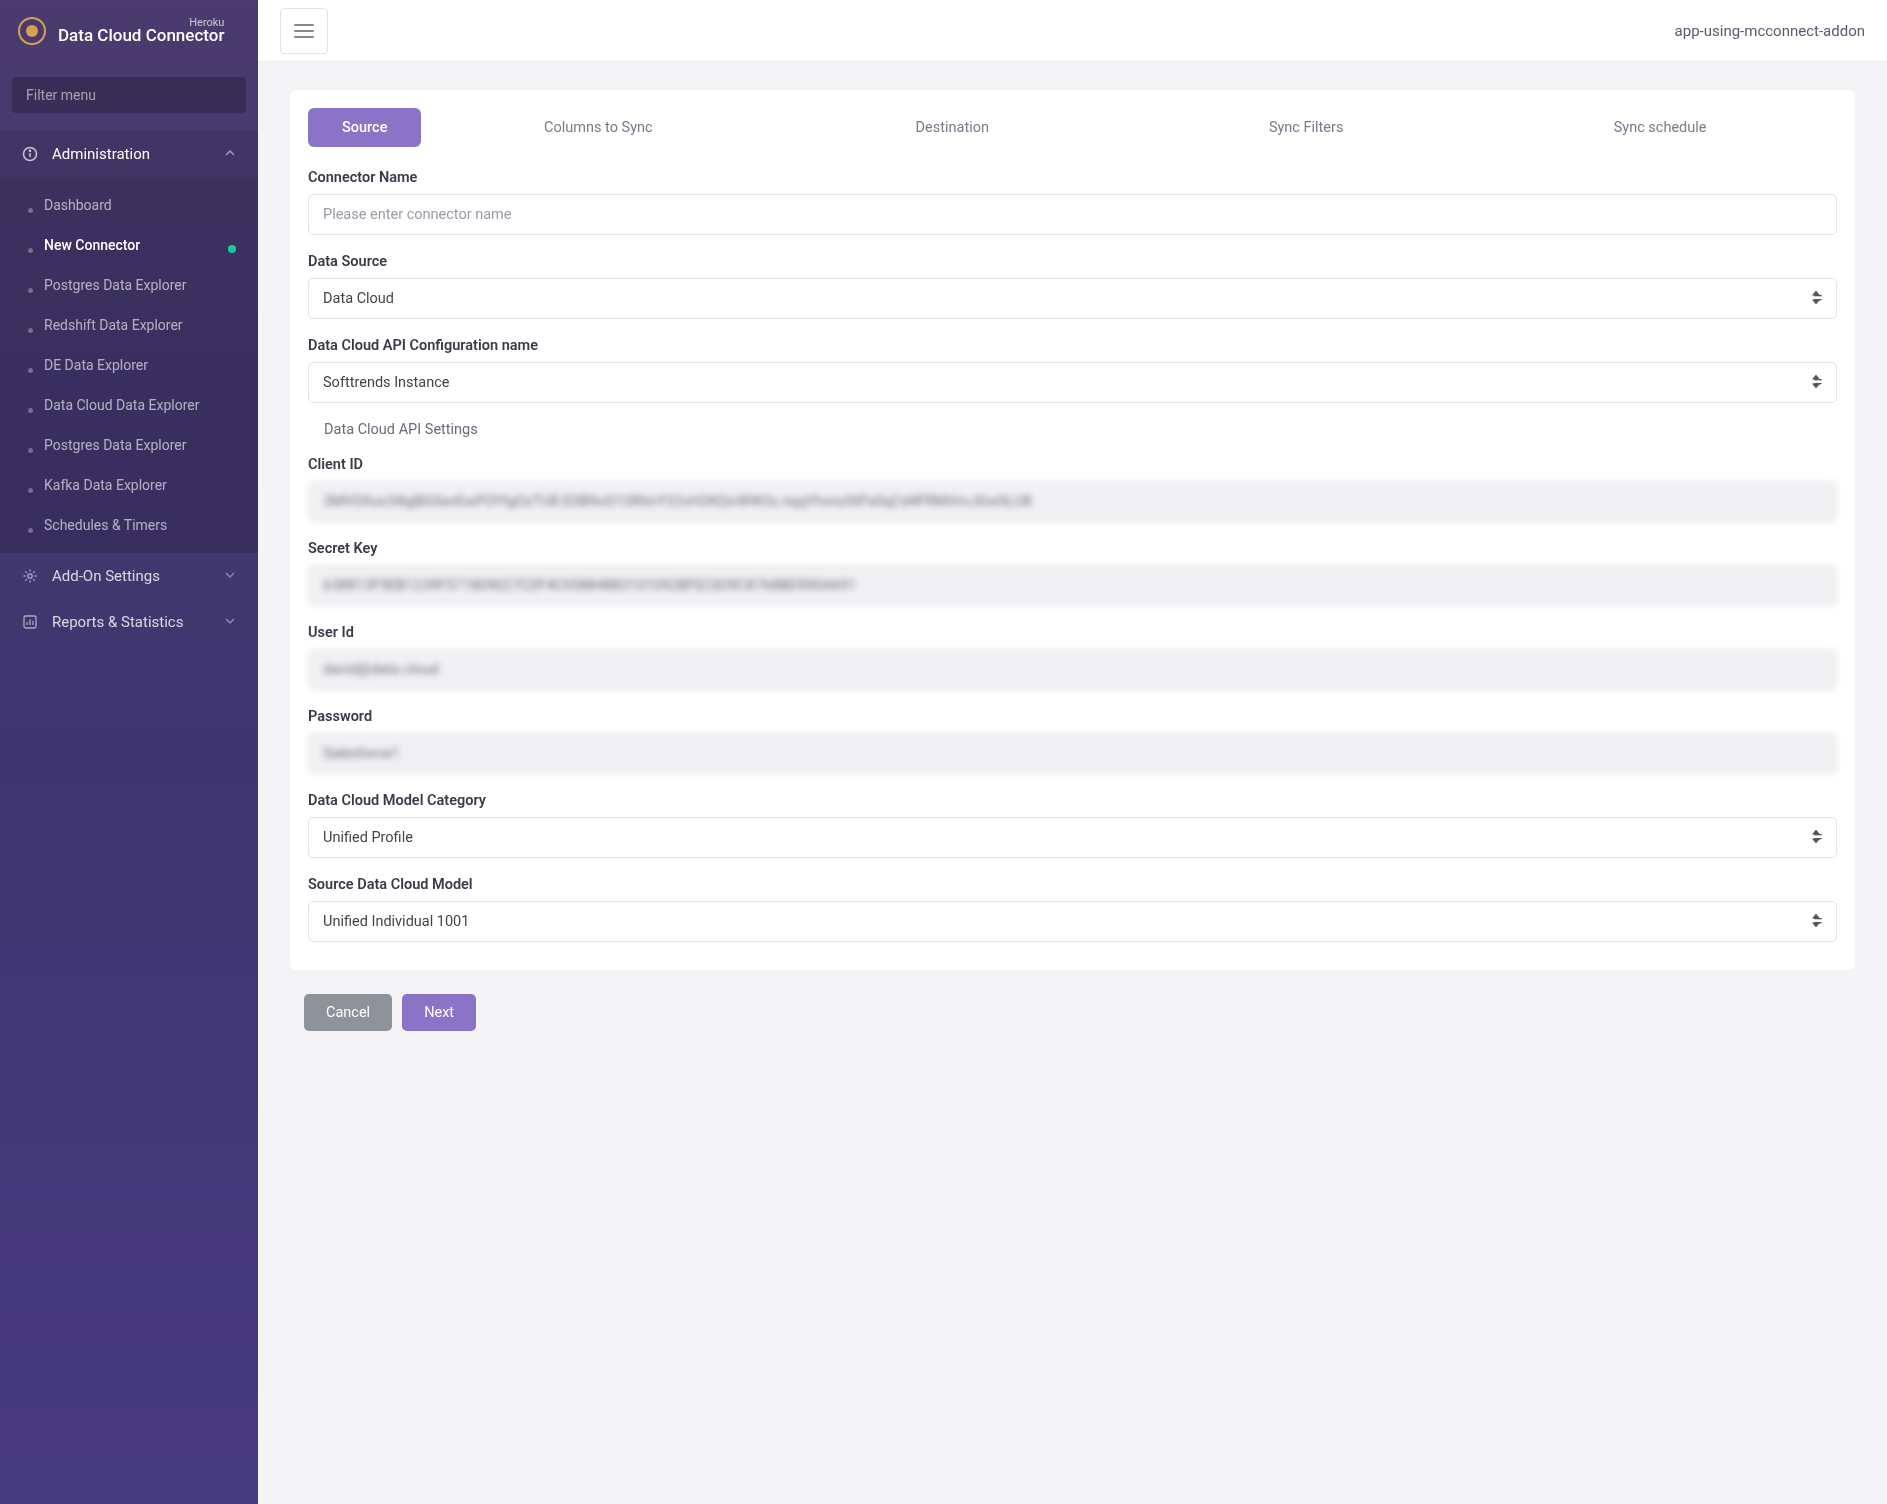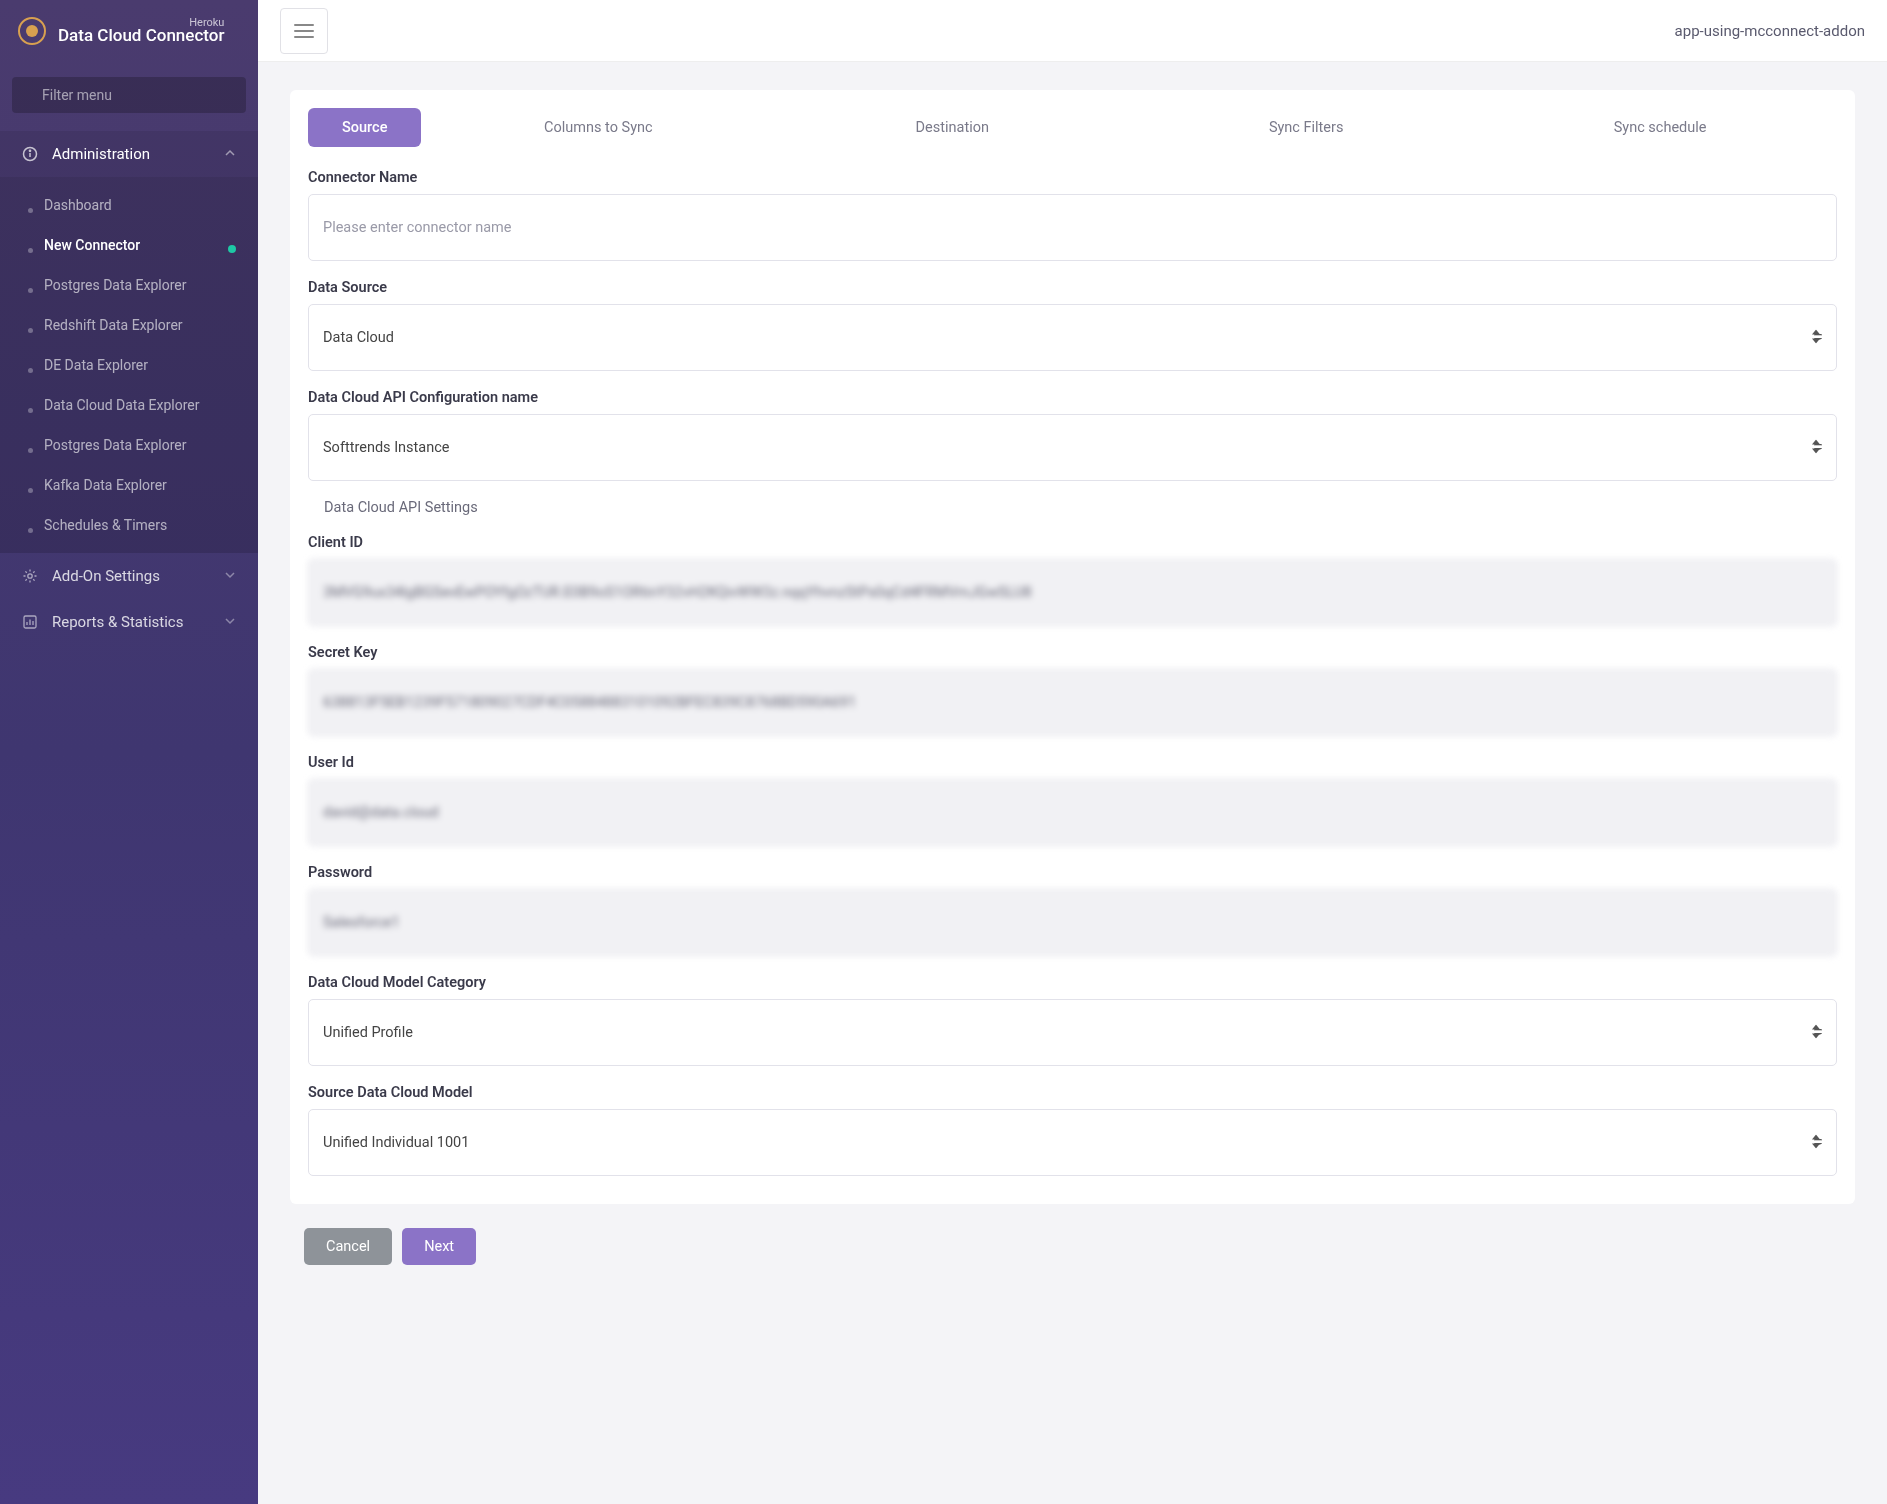--- a/index.html
+++ b/index.html
@@ -4,21 +4,21 @@
 <style>
 *{box-sizing:border-box;margin:0;padding:0;font-family:-apple-system,BlinkMacSystemFont,"Segoe UI",Roboto,sans-serif}
 body{background:#f4f4f7;width:1887px;height:1504px;overflow:hidden}
 .app{display:flex;height:100%;transform:scale(1);transform-origin:top left}
 .sidebar{width:258px;background:linear-gradient(180deg,#4a3b6e 0%,#3f3670 50%,#473a80 100%);color:#fff;flex-shrink:0;padding-top:10px}
 .brand{display:flex;align-items:center;padding:6px 18px 18px;gap:12px}
 .brand-logo{width:28px;height:28px;border:2px solid #d8a050;border-radius:50%;display:flex;align-items:center;justify-content:center;position:relative}
 .brand-logo::after{content:"";width:12px;height:12px;border-radius:50%;background:#d8a050}
 .brand-text-small{font-size:11px;color:rgba(255,255,255,.7);text-align:right;margin-bottom:-4px}
 .brand-text{font-size:17px;font-weight:500;color:#fff}
-.filter-box{margin:14px 12px 18px;background:rgba(0,0,0,.22);border-radius:4px;padding:10px 30px;color:rgba(255,255,255,.55);font-size:14px;border:none;width:calc(100% - 24px)}
+.filter-box{margin:14px 12px 18px;background:rgba(0,0,0,.22);border-radius:4px;padding:10px 14px;color:rgba(255,255,255,.55);font-size:14px;border:none;width:calc(100% - 24px)}
 .filter-box::placeholder{color:rgba(255,255,255,.55)}
 .nav-section{padding:14px 22px;display:flex;align-items:center;gap:14px;color:#fff;font-size:15px;cursor:pointer;background:rgba(0,0,0,.08)}
 .nav-section .chev{margin-left:auto;opacity:.5}
 .nav-items{background:rgba(0,0,0,.15);padding:8px 0}
 .nav-item{display:flex;align-items:flex-end;padding:12px 22px 12px 44px;color:rgba(255,255,255,.62);font-size:14px;cursor:pointer;position:relative}
 .nav-item::before{content:"";width:5px;height:5px;border-radius:50%;background:rgba(255,255,255,.3);position:absolute;left:28px}
 .nav-item.active{color:#fff;font-weight:500}
 .nav-item .dot-ind{width:8px;height:8px;border-radius:50%;background:#1ec8a5;margin-left:auto}
 .nav-top{padding:14px 22px;display:flex;align-items:center;gap:14px;color:rgba(255,255,255,.8);font-size:15px;cursor:pointer}
 .nav-top .chev{margin-left:auto;opacity:.5}
@@ -29,21 +29,21 @@
 .hamburger span{width:20px;height:2px;background:#888;border-radius:1px}
 .app-name{margin-left:auto;color:#5a5a6e;font-size:15px}
 .content{padding:28px 32px;flex:1;overflow:auto}
 .card{background:#fff;border-radius:6px;padding:18px 18px 28px;margin-bottom:24px}
 .tabs{display:flex;gap:0;margin-bottom:22px}
 .tab{padding:11px 34px;color:#7a7a8a;font-size:14.5px;cursor:pointer;border-radius:6px}
 .tab.active{background:#8b73c7;color:#fff;font-weight:500}
 .tab:not(.active){flex:1;text-align:center}
 .label{font-size:14.5px;font-weight:600;color:#3a3a4a;margin:18px 0 8px}
 .sub-head{font-size:14.5px;color:#6a6a7a;margin:18px 16px 2px}
-.input,.select{width:100%;padding:24px 14px;border:1px solid #e2e2ea;border-radius:5px;font-size:14.5px;color:#444;background:#fff}
+.input,.select{width:100%;padding:11px 14px;border:1px solid #e2e2ea;border-radius:5px;font-size:14.5px;color:#444;background:#fff}
 .input::placeholder{color:#9a9aa8}
 .input.readonly{background:#f1f1f4;color:#6a6a7a;filter:blur(3px)}
 .select-wrap{position:relative}
 .select-wrap::after{content:"";position:absolute;right:14px;top:50%;width:10px;height:10px;transform:translateY(-60%);background:linear-gradient(#555,#555) no-repeat center 2px/8px 1.6px,linear-gradient(#555,#555) no-repeat center 6px/8px 1.6px;clip-path:polygon(50% 0,100% 40%,0 40%,50% 0,0 60%,100% 60%,50% 100%,0 60%);pointer-events:none}
 .select-wrap .caret{position:absolute;right:16px;top:50%;transform:translateY(-50%);pointer-events:none}
 .select{appearance:none;cursor:pointer}
 .actions{display:flex;gap:10px;padding-left:14px}
 .btn{padding:10px 22px;border-radius:5px;border:none;font-size:14.5px;cursor:pointer}
 .btn-secondary{background:#8e9399;color:#fff}
 .btn-primary{background:#8b73c7;color:#fff}

